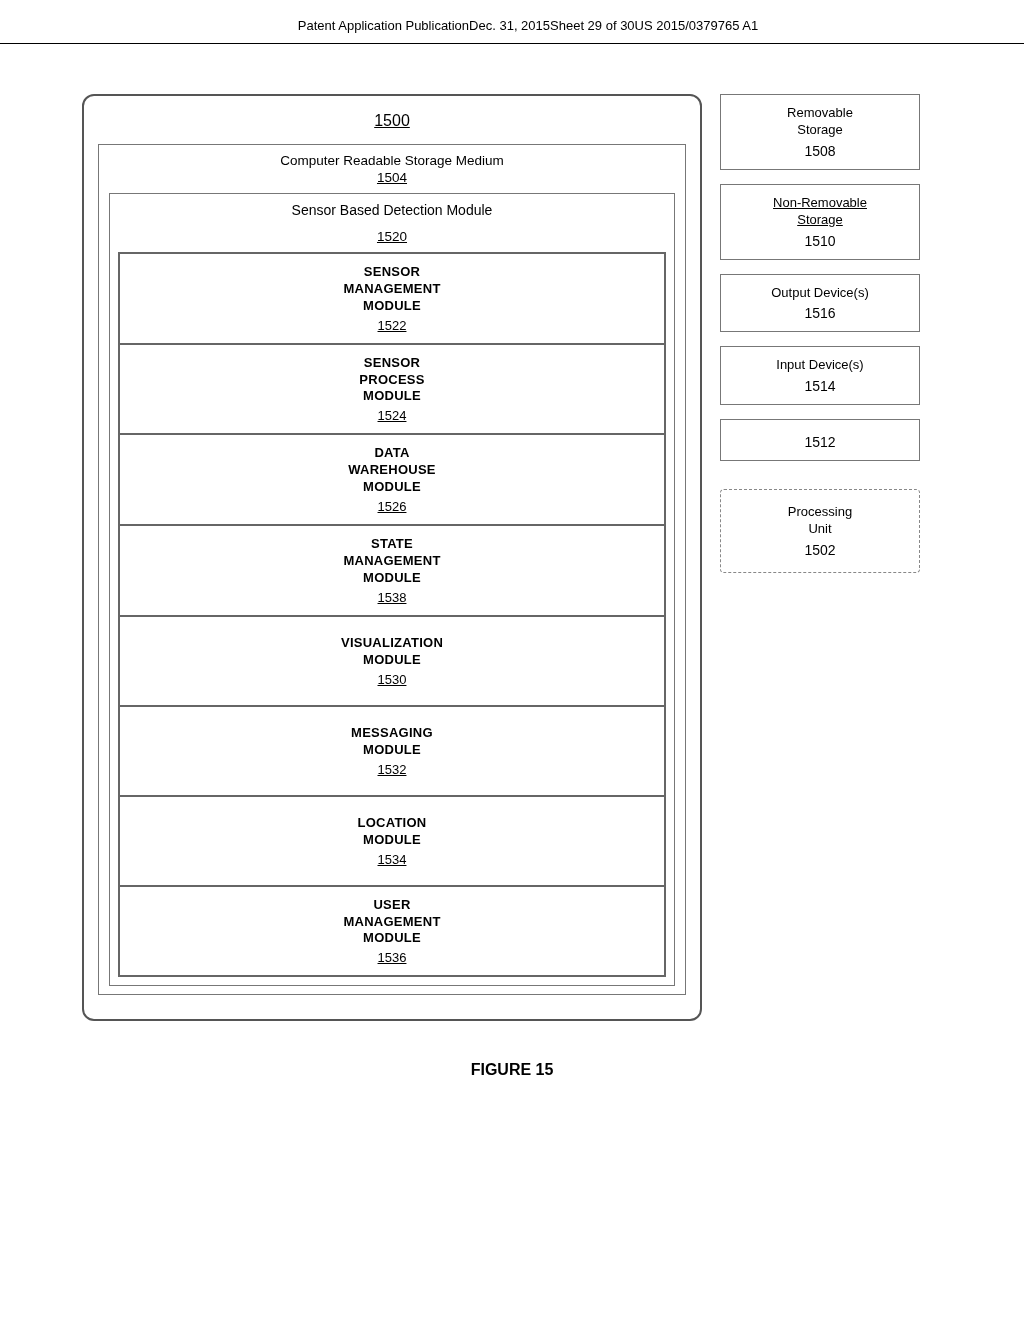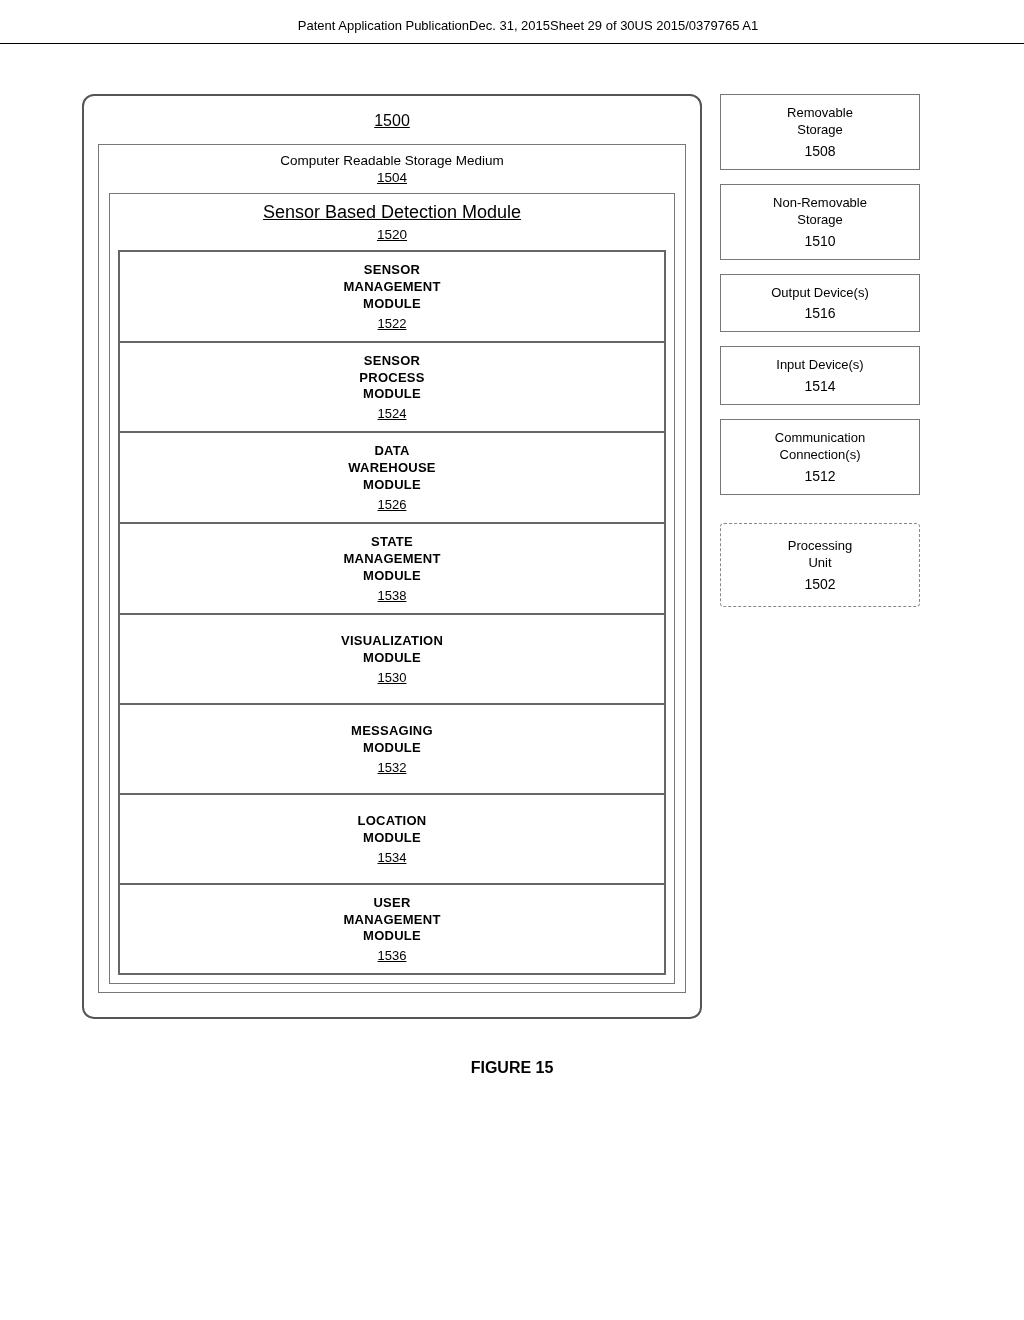--- a/index.html
+++ b/index.html
@@ -83,23 +83,22 @@
     }
 
     
     .sensor-detection-box {
       border: 1.5px solid #777;
       padding: 8px 8px 8px 8px;
     }
 
     .sensor-detection-label {
       text-align: center;
-      font-size: 18px;
-      margin-bottom: 4px;
-      text-decoration: underline;
+      font-size: 14px;
+      margin-bottom: 11px;
     }
 
     .sensor-detection-num {
       text-align: center;
       font-size: 13.5px;
       text-decoration: underline;
       margin-bottom: 8px;
     }
 
     
@@ -262,38 +261,36 @@
 
       <div class="right-column">
 
         <div class="right-box">
           <div class="right-box-label" style="white-space:pre-line;">Removable
 Storage</div>
           <div class="right-box-num">1508</div>
         </div>
 
         <div class="right-box">
-          <div class="right-box-label" style="white-space:pre-line;">Non-Removable
+          <div class="right-box-label" style="white-space:pre-line;text-decoration:underline;">Non-Removable
 Storage</div>
           <div class="right-box-num">1510</div>
         </div>
 
         <div class="right-box">
           <div class="right-box-label">Output Device(s)</div>
           <div class="right-box-num">1516</div>
         </div>
 
         <div class="right-box">
           <div class="right-box-label">Input Device(s)</div>
           <div class="right-box-num">1514</div>
         </div>
 
         <div class="right-box">
-          <div class="right-box-label" style="white-space:pre-line;">Communication
-Connection(s)</div>
           <div class="right-box-num">1512</div>
         </div>
 
         <div class="right-box-processing" style="margin-top:14px;">
           <div class="right-box-label" style="white-space:pre-line;">Processing
 Unit</div>
           <div class="right-box-num">1502</div>
         </div>
 
       </div>

